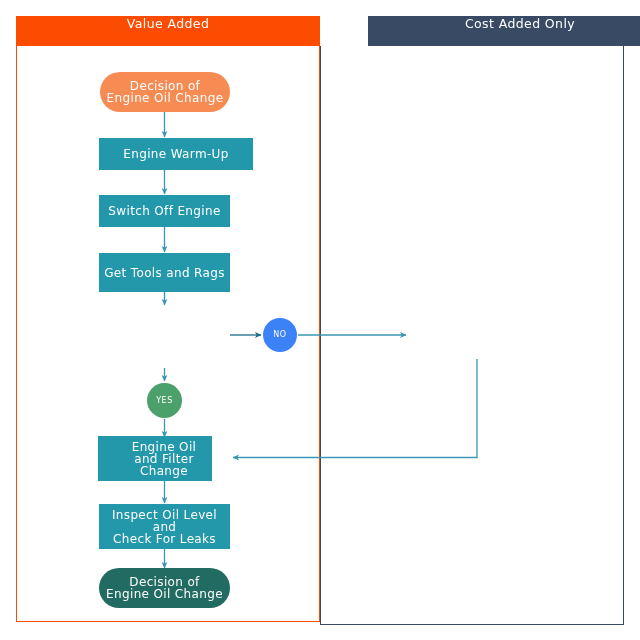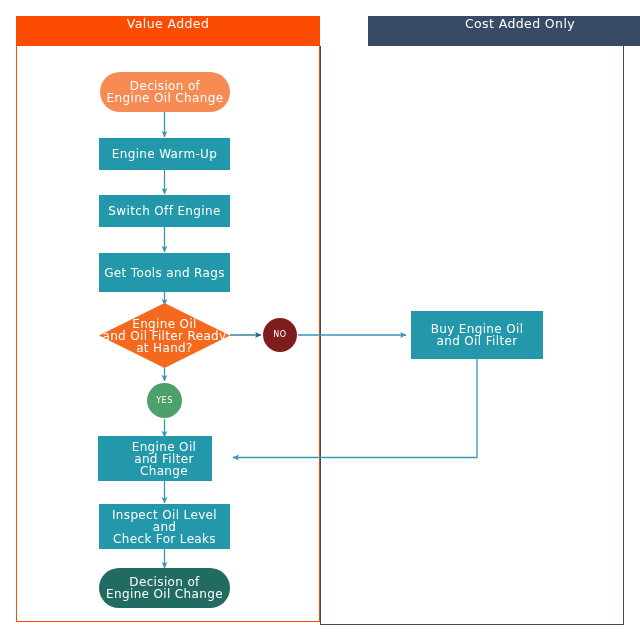--- a/index.html
+++ b/index.html
@@ -86,21 +86,21 @@
   }
   .decision-label {
     position: relative;
     z-index: 2;
   }
   .node-connector-circle {
     border-radius: 50%;
     font-size: 8px;
     letter-spacing: 0.5px;
   }
-  #node-no  { background: #7f1d1d; }
+  #node-no  { background: #3b82f6; }
   #node-yes { background: #4ca06b; }
 </style>
 </head>
 <body>
 
 <div id="canvas">
 
   <div class="lane-header" id="lane-left-header">
     <span>Value Added</span>
   </div>
@@ -151,51 +151,41 @@
 
       <line x1="230" y1="335" x2="261" y2="335" marker-end="url(#arrowDark)"></line>
     </g>
   </svg>
 
   <div class="node node-terminator-start" style="left:100px; top:72px; width:130px; height:40px;">
     <span>Decision of
 Engine Oil Change</span>
   </div>
 
-  <div class="node node-process" style="left:99px; top:138px; width:131px; height:32px;">
+  <div class="node node-process" style="left:99px; top:138px; width:154px; height:32px;">
     <span>Engine Warm-Up</span>
   </div>
 
   <div class="node node-process" style="left:99px; top:195px; width:131px; height:32px;">
     <span>Switch Off Engine</span>
   </div>
 
   <div class="node node-process" style="left:99px; top:253px; width:131px; height:39px;">
     <span>Get Tools and Rags</span>
   </div>
 
-  <div class="node node-decision" style="left:99px; top:303px; width:131px; height:65px;">
-    <span class="decision-shape"></span>
-    <span class="decision-label">Engine Oil
-and Oil Filter Ready
-at Hand?</span>
-  </div>
 
   <div class="node node-connector-circle" id="node-no" style="left:263px; top:318px; width:34px; height:34px;">
     <span>NO</span>
   </div>
 
   <div class="node node-connector-circle" id="node-yes" style="left:147px; top:383px; width:35px; height:35px;">
     <span>YES</span>
   </div>
 
-  <div class="node node-process" style="left:411px; top:311px; width:132px; height:48px;">
-    <span>Buy Engine Oil
-and Oil Filter</span>
-  </div>
 
   <div class="node node-process" style="left:98px; top:436px; width:114px; height:45px;padding-left:20px;">
     <span>Engine Oil and Filter
 Change</span>
   </div>
 
   <div class="node node-process" style="left:99px; top:504px; width:131px; height:45px;">
     <span>Inspect Oil Level and
 Check For Leaks</span>
   </div>

